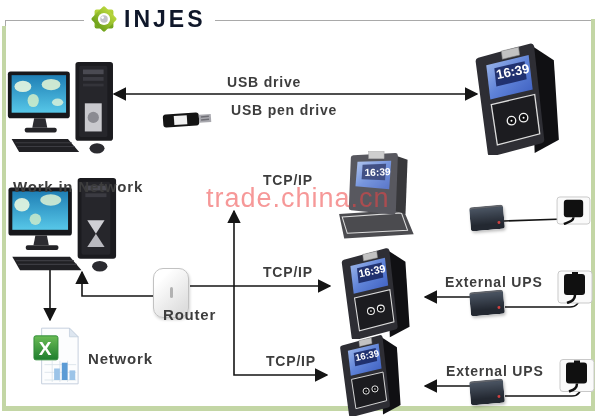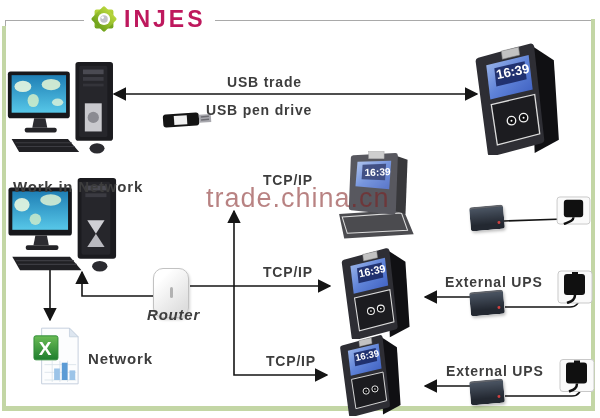--- a/index.html
+++ b/index.html
@@ -10,28 +10,28 @@
   
   .top-line { position:absolute; left:6px; top:20px; width:588px; height:1px; background:#a9a9a9; }
   .top-line-stub { position:absolute; left:5px; top:20px; width:1px; height:7px; background:#a9a9a9; }
   .border-left { position:absolute; left:2px; top:26px; width:4px; height:384px; background:#c3d6a5; }
   .border-right { position:absolute; left:591px; top:19px; width:4px; height:391px; background:#c3d6a5; }
   .border-bottom { position:absolute; left:2px; top:406px; width:593px; height:5px; background:#c3d6a5; }
 
   
   .logo { position:absolute; left:84px; top:1px; display:flex; align-items:center;
     background:#fff; padding:2px 10px 2px 4px; z-index:6; }
-  .logo-text { font-size:23px; font-weight:bold; letter-spacing:3px; color:#be185d; margin-left:4px; }
+  .logo-text { font-size:23px; font-weight:bold; letter-spacing:3px; color:#0f172a; margin-left:4px; }
 
   
   .lbl { position:absolute; font-weight:bold; color:#3d3d3d; letter-spacing:0.8px; z-index:5; white-space:nowrap; }
   .lbl-15 { font-size:15px; }
   .lbl-14 { font-size:14px; }
 
-  .watermark { position:absolute; left:206px; top:183px; font-size:27px; color:#7f1d1d;
+  .watermark { position:absolute; left:206px; top:183px; font-size:27px; color:#ef4444;
     opacity:0.55; letter-spacing:1px; z-index:7; white-space:nowrap; }
 
   .dev { position:absolute; z-index:3; }
   svg { display:block; }
 
   
   .router-body { width:36px; height:50px; border-radius:10px;
     background:linear-gradient(135deg,#ffffff 20%,#dedede 85%);
     border:1px solid #c2c2c2; box-shadow:1px 2px 3px rgba(0,0,0,.18); position:relative; }
   .router-body:after { content:""; position:absolute; left:50%; top:38%; width:3px; height:11px;
@@ -108,27 +108,27 @@
       <path d="M234,286 L234,211" marker-end="url(#ah)"></path>
       <path d="M234,286 L234,375 L327,375" marker-end="url(#ah)"></path>
       <path d="M472,297 L425,297" marker-end="url(#ah)"></path>
       <path d="M472,386 L425,386" marker-end="url(#ah)"></path>
       <path d="M504,221 L564,219"></path>
       <path d="M505,307 L570,307 Q579,307 580,296"></path>
       <path d="M505,396 L572,396 Q581,396 582,384"></path>
     </g>
   </svg>
 
-  <div class="lbl lbl-14" style="left:227px; top:74px;">USB trade</div>
-  <div class="lbl lbl-14" style="left:206px; top:102px;">USB pen drive</div>
+  <div class="lbl lbl-14" style="left:227px; top:74px;">USB drive</div>
+  <div class="lbl lbl-14" style="left:231px; top:102px;">USB pen drive</div>
   <div class="lbl lbl-15" style="left:13px; top:159px;margin-top:19px;">Work in Network</div>
   <div class="lbl lbl-14" style="left:263px; top:172px;">TCP/IP</div>
   <div class="lbl lbl-14" style="left:263px; top:264px;">TCP/IP</div>
   <div class="lbl lbl-14" style="left:266px; top:353px;">TCP/IP</div>
-  <div class="lbl lbl-15" style="left:147px; top:306px;font-style:italic;">Router</div>
+  <div class="lbl lbl-15" style="left:163px; top:306px;">Router</div>
   <div class="lbl lbl-15" style="left:88px; top:350px;">Network</div>
   <div class="lbl lbl-14" style="left:445px; top:274px;">External UPS</div>
   <div class="lbl lbl-14" style="left:446px; top:363px;">External UPS</div>
 
   <div class="watermark">trade.china.cn</div>
 
   <div class="dev" style="left:6px; top:58px;">
     <svg width="122" height="100" viewBox="0 0 130 102">
       <rect x="74" y="2" width="40" height="84" rx="3" fill="#1b1b1f"></rect>
       <rect x="78" y="6" width="30" height="76" rx="2" fill="#26262b"></rect>

